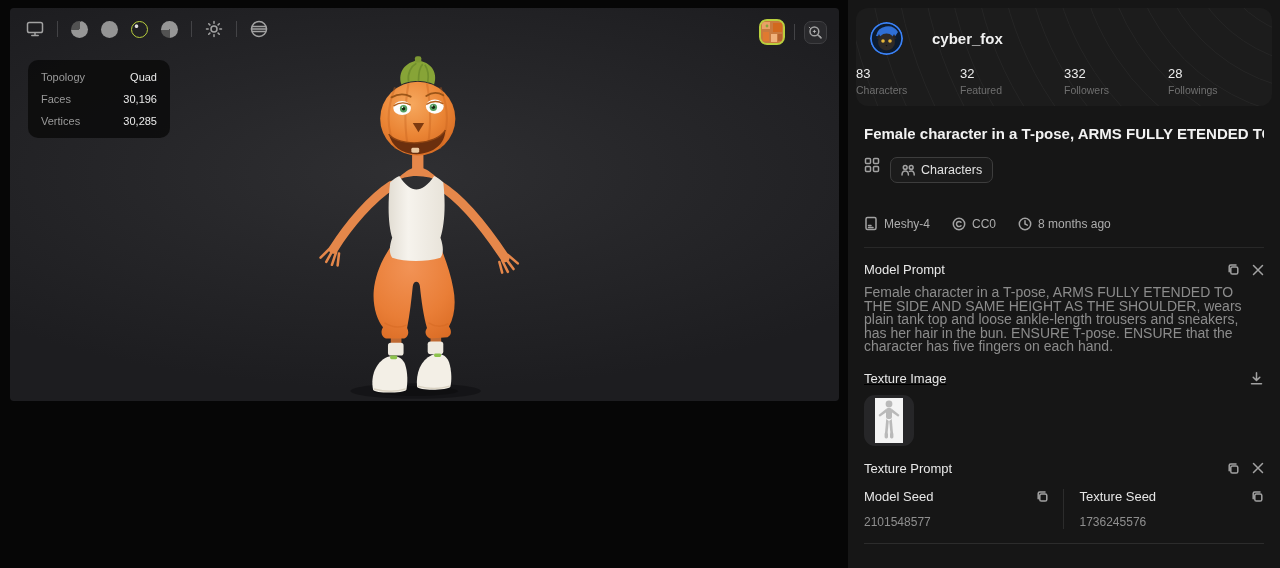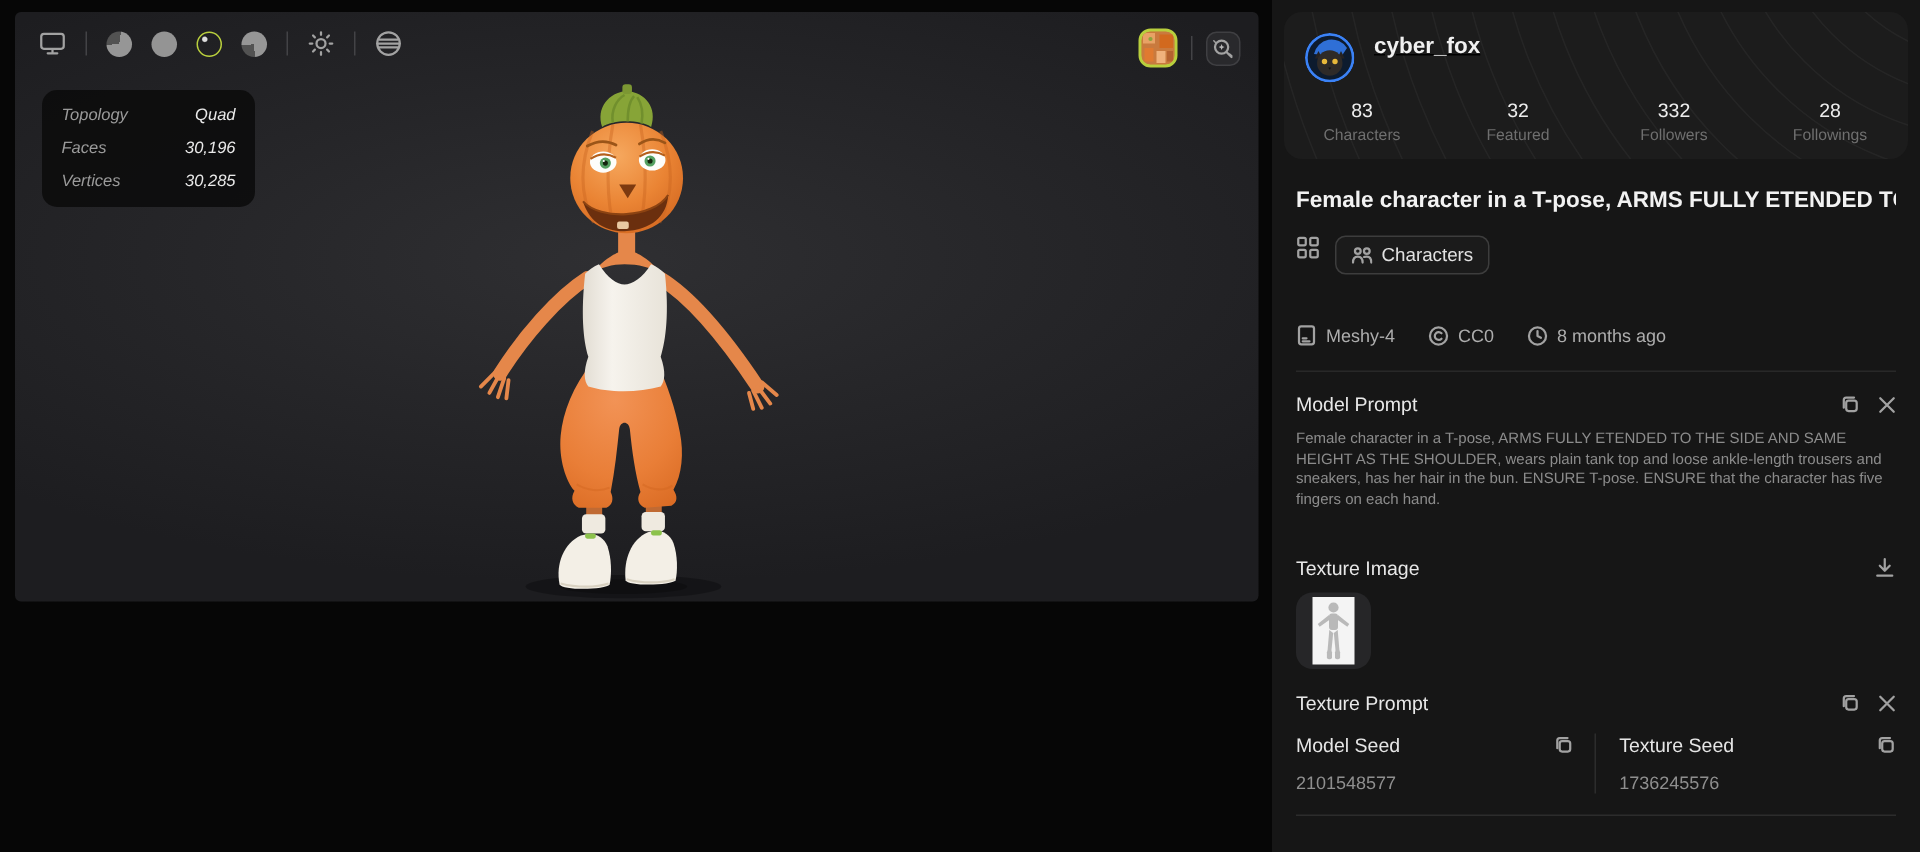--- a/index.html
+++ b/index.html
@@ -2,21 +2,21 @@
 <html><head>
 <meta charset="utf-8">
 <style>
   * { margin:0; padding:0; box-sizing:border-box; }
   html,body { width:1280px; height:568px; overflow:hidden; background:#060606;
               font-family:"Liberation Sans", sans-serif; }
 
   
   .viewport { position:absolute; left:10px; top:8px; width:829px; height:393px;
     border-radius:4px; overflow:hidden;
-    background:radial-gradient(ellipse 70% 55% at 48% 42%, #2f2f32 0%, #262629 48%, #1d1d20 100%);font-style:italic; }
+    background:radial-gradient(ellipse 70% 55% at 48% 42%, #2f2f32 0%, #262629 48%, #1d1d20 100%); }
 
   .vp-toolbar { position:absolute; left:16px; top:12px; display:flex; align-items:center; gap:13px; }
   .tb-divider { width:1px; height:16px; background:#434346; }
   .tb-btn { display:flex; align-items:center; justify-content:center; cursor:pointer; }
   .sphere { width:17px; height:17px; border-radius:50%; }
   .sphere-shaded   { background:conic-gradient(from 268deg, #525252 0deg 100deg, #969696 100deg 360deg); }
   .sphere-solid    { background:#949494; }
   .sphere-textured { border:1.6px solid #b9cf3d;
                      background:radial-gradient(circle at 30% 28%, rgba(255,255,255,.85) 0 1.4px, transparent 2.2px); }
   .sphere-material { background:conic-gradient(from 178deg, #525252 0deg 88deg, #969696 88deg 360deg); }
@@ -34,43 +34,43 @@
                background:#c97a3e; }
   .inspect-btn { width:23px; height:23px; border-radius:7px; border:1px solid #3f3f42; background:#29292c;
                display:flex; align-items:center; justify-content:center; cursor:pointer; }
 
   .character-svg { position:absolute; inset:0; width:100%; height:100%; }
 
   
   .panel { position:absolute; left:848px; top:0; width:432px; height:568px; background:#161616; }
   .profile-card { position:relative; margin:8px; height:98px; border-radius:12px; background:#1c1c1c; overflow:hidden; }
   .card-pattern { position:absolute; inset:0; width:100%; height:100%; }
-  .profile-top { position:relative; display:flex; align-items:flex-start; gap:13px; padding:14px 14px 0 14px;text-decoration:underline; }
+  .profile-top { position:relative; display:flex; align-items:center; gap:29px; padding:14px 14px 0 14px; }
   .avatar { width:33px; height:33px; border-radius:50%; overflow:hidden; cursor:pointer; flex:none; }
   .username { color:#f0f0f0; font-size:15px; font-weight:bold; }
   .profile-stats { position:relative; display:flex; margin-top:12px; }
-  .stat { flex:1; text-align:center; cursor:pointer; }
+  .stat { flex:1; cursor:pointer; }
   .stat .num { color:#ededed; font-size:13px; line-height:14px; }
   .stat .cap { color:#6f6f6f; font-size:10.5px; margin-top:3px; }
 
   .panel-content { padding:0 16px; }
   .model-title { margin-top:19px; color:#f2f2f2; font-size:15px; font-weight:bold; line-height:18px;
                  white-space:nowrap; overflow:hidden; }
   .chip-row { margin-top:14px; display:flex; align-items:flex-start; gap:10px; }
   .chip { display:inline-flex; align-items:center; gap:6px; border:1px solid #3d3d3d; border-radius:7px;
           padding:5px 10px; color:#e2e2e2; font-size:12.5px; cursor:pointer; background:#1b1b1b; }
   .meta-row { margin-top:33px; display:flex; align-items:center; gap:22px; }
   .meta-item { display:flex; align-items:center; gap:6px; color:#adadad; font-size:12px; }
   .hr { border:none; border-top:1px solid #282828; margin-top:16px; }
 
   .sec-head { margin-top:14px; display:flex; }
   .sec-title { color:#e8e8e8; font-size:13px; flex:1; }
   .sec-actions { display:flex; align-items:center; gap:12px; }
   .icon-btn { display:flex; align-items:center; justify-content:center; cursor:pointer; }
-  .prompt-text { margin-top:9px; color:#8c8c8c; font-size:10px; line-height:13.6px; }
+  .prompt-text { margin-top:9px; color:#8c8c8c; font-size:14px; line-height:13.6px; }
 
   .ti-thumb { margin-top:9px; width:50px; height:51px; border-radius:11px; background:#262628;
               display:flex; align-items:center; justify-content:center; cursor:pointer; }
   .ti-img { width:28px; height:45px; background:#f4f4f4; display:flex; align-items:center; justify-content:center; }
 
   .seeds { margin-top:13px; display:flex; align-items:stretch; }
   .seed-col { flex:1; }
   .seed-head { display:flex; align-items:flex-start; justify-content:space-between; }
   .seed-label { color:#e6e6e6; font-size:13px; }
   .seed-value { margin-top:11px; color:#8f8f8f; font-size:12px; }
@@ -368,21 +368,21 @@
         </span>
         <span class="icon-btn">
           <svg class="lineicon" width="12" height="12" viewBox="0 0 12 12">
             <path d="M1.5 1.5 L10.5 10.5 M10.5 1.5 L1.5 10.5"></path>
           </svg>
         </span>
       </div>
     </div>
     <div class="prompt-text">Female character in a T-pose, ARMS FULLY ETENDED TO THE SIDE AND SAME HEIGHT AS THE SHOULDER, wears plain tank top and loose ankle-length trousers and sneakers, has her hair in the bun. ENSURE T-pose. ENSURE that the character has five fingers on each hand.</div>
 
-    <div class="sec-head" style="margin-top:31px;">
+    <div class="sec-head" style="margin-top:17px;text-decoration:underline;">
       <span class="sec-title">Texture Image</span>
       <div class="sec-actions">
         <span class="icon-btn">
           <svg class="lineicon" width="15" height="15" viewBox="0 0 15 15">
             <path d="M7.5 1.8 V9.2 M4.2 6.2 L7.5 9.5 L10.8 6.2 M2.5 12.8 H12.5"></path>
           </svg>
         </span>
       </div>
     </div>
     <div class="ti-thumb">

